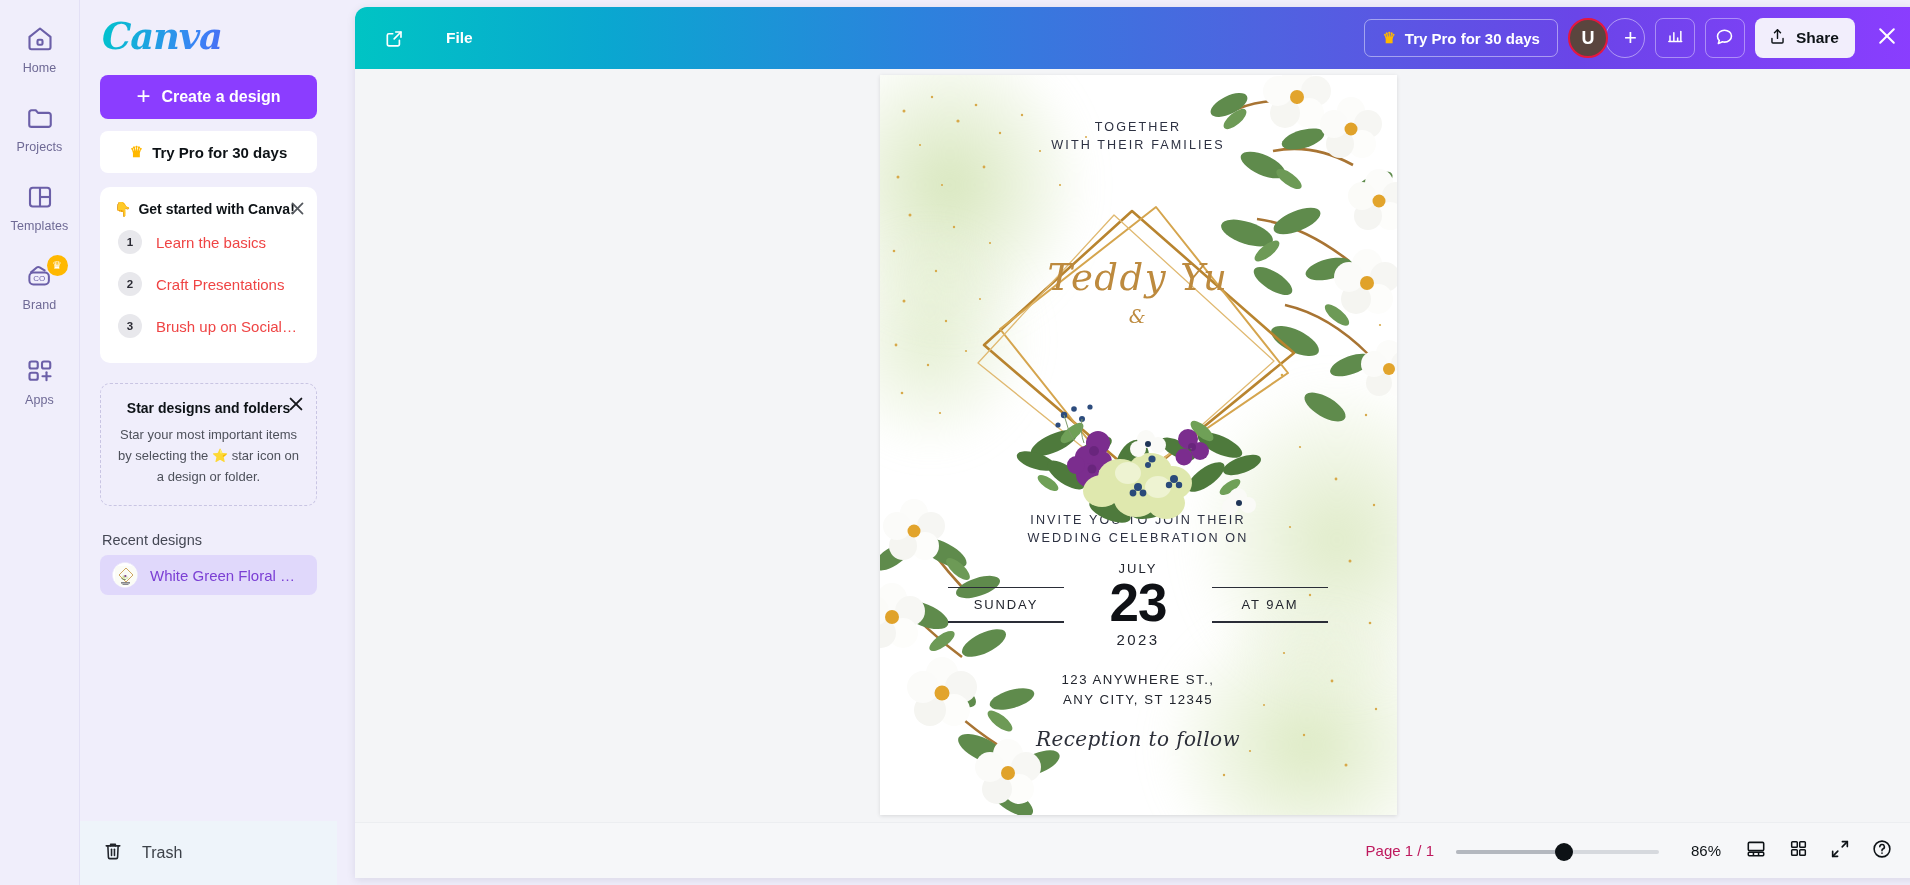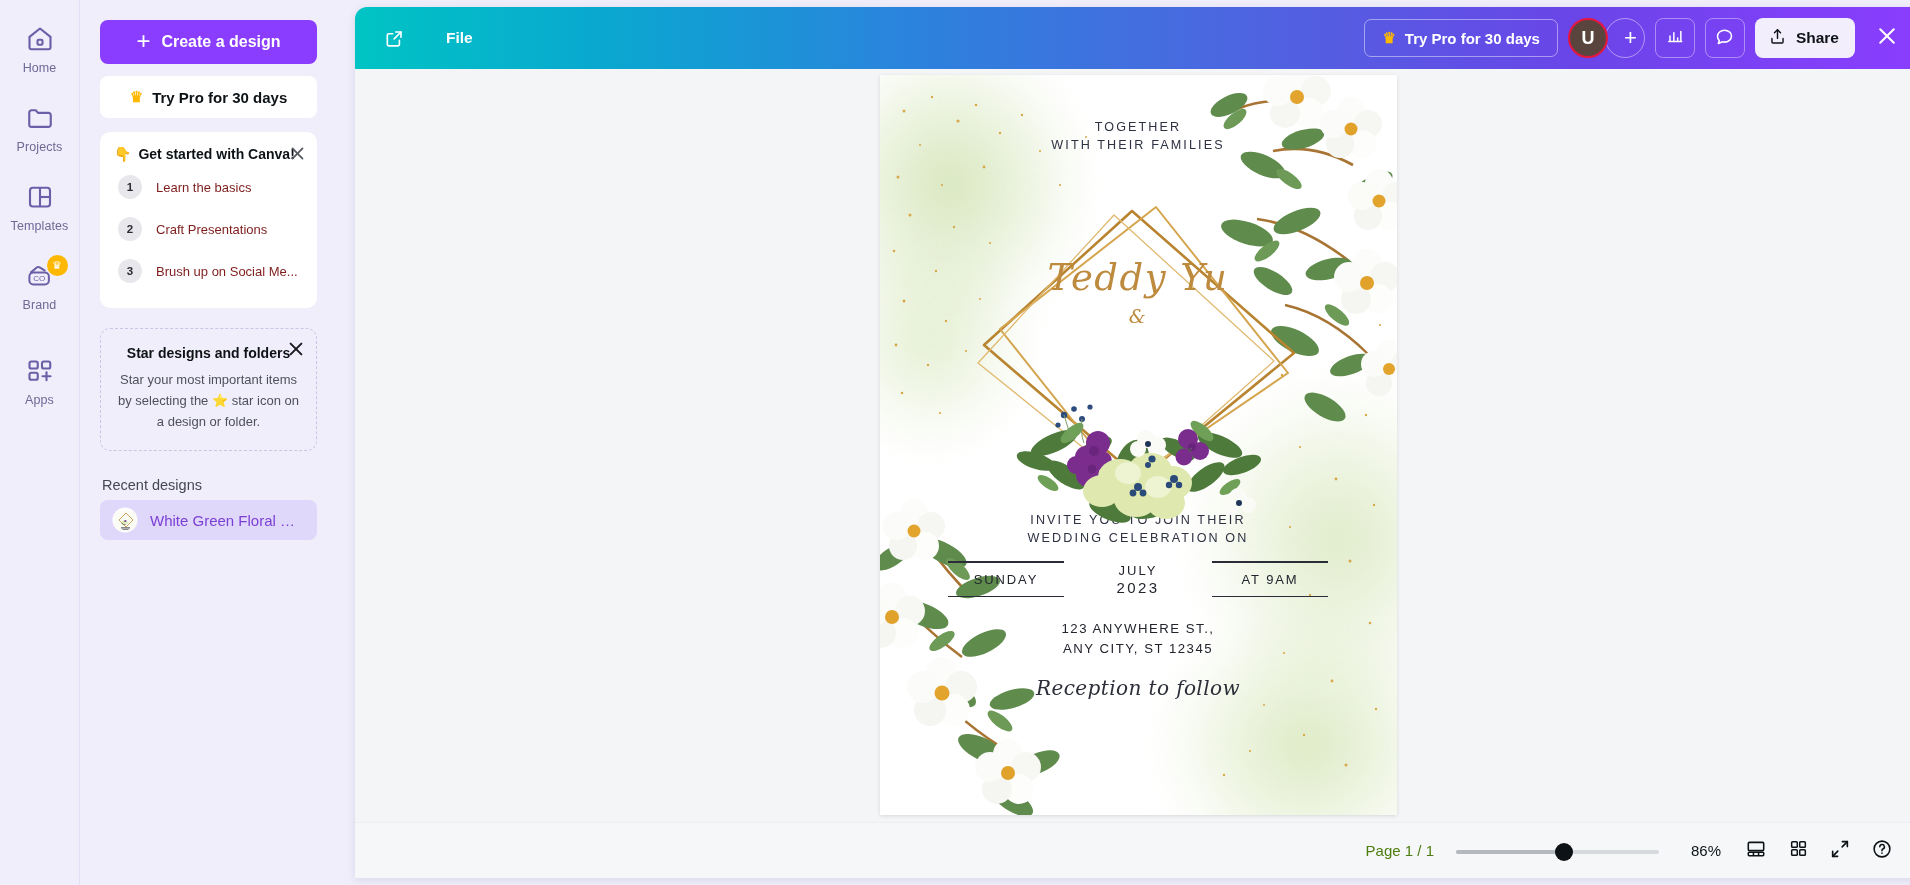--- a/index.html
+++ b/index.html
@@ -100,21 +100,21 @@
     display: flex; align-items: center; gap: 14px;
     padding: 9px 4px; cursor: pointer;
   }
   .gs-num {
     width: 24px; height: 24px; flex: 0 0 24px; border-radius: 50%;
     background: #e8e8ec; color: #2b2b34;
     font-size: 11.5px; font-weight: 700;
     display: flex; align-items: center; justify-content: center;
   }
   .gs-label {
-    font-size: 13px; color: #7f1d1d;
+    font-size: 15px; color: #ef4444;
     white-space: nowrap; overflow: hidden; text-overflow: ellipsis;
   }
 
   .star-card {
     margin: 20px 20px 0 20px;
     border: 1.5px dashed #c9c5e3;
     border-radius: 10px;
     padding: 16px 16px 18px 16px;
     text-align: center; position: relative;
   }
@@ -302,21 +302,21 @@
   }
 
   
   .bottombar {
     height: 56px; flex: 0 0 56px;
     background: #f6f7f9;
     display: flex; align-items: center; justify-content: flex-end;
     padding-right: 18px; gap: 0;
     border-top: 1px solid #eceef1;
   }
-  .pagecount { font-size: 15px; color: #4d7c0f; margin-right: 22px; }
+  .pagecount { font-size: 15px; color: #be185d; margin-right: 22px; }
   .slider { width: 203px; height: 20px; position: relative; cursor: pointer; }
   .slider-track {
     position: absolute; left: 0; right: 0; top: 9px; height: 4px;
     border-radius: 2px; background: #d6d9de;
   }
   .slider-fill {
     position: absolute; left: 0; top: 9px; height: 4px;
     width: 53%; border-radius: 2px; background: #b4b8bf;
   }
   .slider-knob {
@@ -389,20 +389,21 @@
           <line x1="14" y1="16.2" x2="20.4" y2="16.2"></line>
           <line x1="17.2" y1="13" x2="17.2" y2="19.4"></line>
         </svg>
       </span>
       <span class="lbl">Apps</span>
     </div>
   </div>
 
   <div class="panel">
 
+    <div class="logo">Canva</div>
 
     <div class="create-btn">
       <span class="plus">+</span>
       <span>Create a design</span>
     </div>
 
     <div class="trypro-side">
       <span class="crown">♛</span>
       <span>Try Pro for 30 days</span>
     </div>
@@ -458,20 +459,32 @@
           <path d="M8.5 15.5 q2 1.3 4.3 1.1" stroke="#5d7a46" stroke-width="0.8" fill="none"></path>
           <rect x="8" y="19.4" width="9" height="1" fill="#3b3b46"></rect>
           <rect x="9.5" y="21" width="6" height="0.8" fill="#6d6d78"></rect>
         </svg>
       </span>
       <span class="recent-name">White Green Floral Wat...</span>
     </div>
 
     <div class="panel-spacer"></div>
 
+    <div class="trash-row">
+      <span>
+        <svg width="22" height="22" viewBox="0 0 24 24" fill="none" stroke="#22252b" stroke-width="1.7" stroke-linecap="round" stroke-linejoin="round">
+          <path d="M4.6 6.4h14.8"></path>
+          <path d="M9.4 6.4V4.8h5.2v1.6"></path>
+          <path d="M6.4 6.4 7 19a1.4 1.4 0 0 0 1.4 1.3h7.2A1.4 1.4 0 0 0 17 19l.6-12.6"></path>
+          <line x1="10.4" y1="10" x2="10.4" y2="17"></line>
+          <line x1="13.6" y1="10" x2="13.6" y2="17"></line>
+        </svg>
+      </span>
+      <span class="trash-label">Trash</span>
+    </div>
   </div>
 
   <div class="editor">
 
     <div class="topbar">
       <div class="tb-open">
         <svg width="21" height="21" viewBox="0 0 24 24" fill="none" stroke="#ffffff" stroke-width="1.9" stroke-linecap="round" stroke-linejoin="round">
           <path d="M13.4 4.6h6v6"></path>
           <path d="M19.4 4.6 11.6 12.4"></path>
           <path d="M17.6 14v4.6a1.8 1.8 0 0 1-1.8 1.8H5.6a1.8 1.8 0 0 1-1.8-1.8V8.4a1.8 1.8 0 0 1 1.8-1.8H10"></path>
@@ -823,20 +836,21 @@
 WEDDING CELEBRATION ON</div>
 
           <div class="date-block">
             <div class="side-box">
               <div class="side-rule"></div>
               <div class="side-txt">SUNDAY</div>
               <div class="side-rule"></div>
             </div>
             <div class="center-date">
               <div class="cd-month">JULY</div>
+              <div class="cd-day">23</div>
               <div class="cd-year">2023</div>
             </div>
             <div class="side-box">
               <div class="side-rule"></div>
               <div class="side-txt">AT 9AM</div>
               <div class="side-rule"></div>
             </div>
           </div>
 
           <div class="t-addr" style="white-space:pre-line">123 ANYWHERE ST.,

